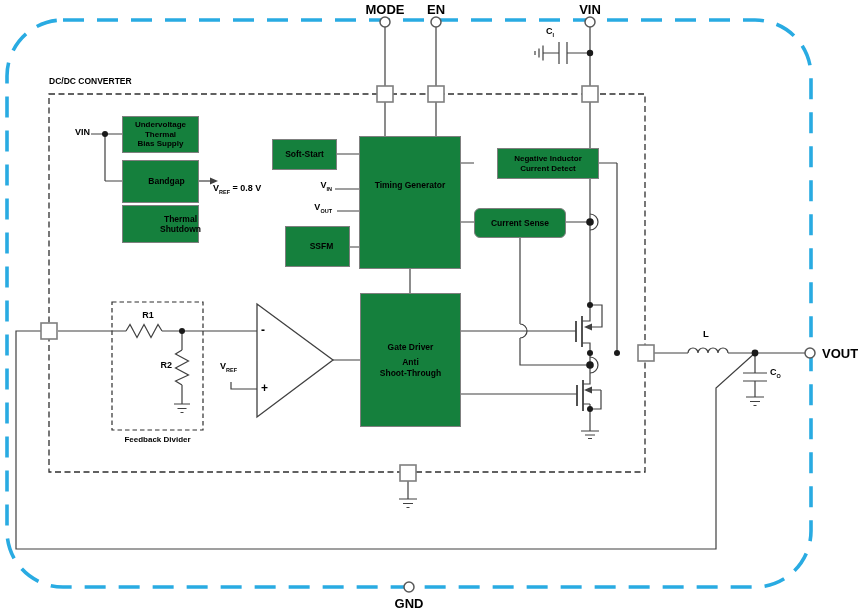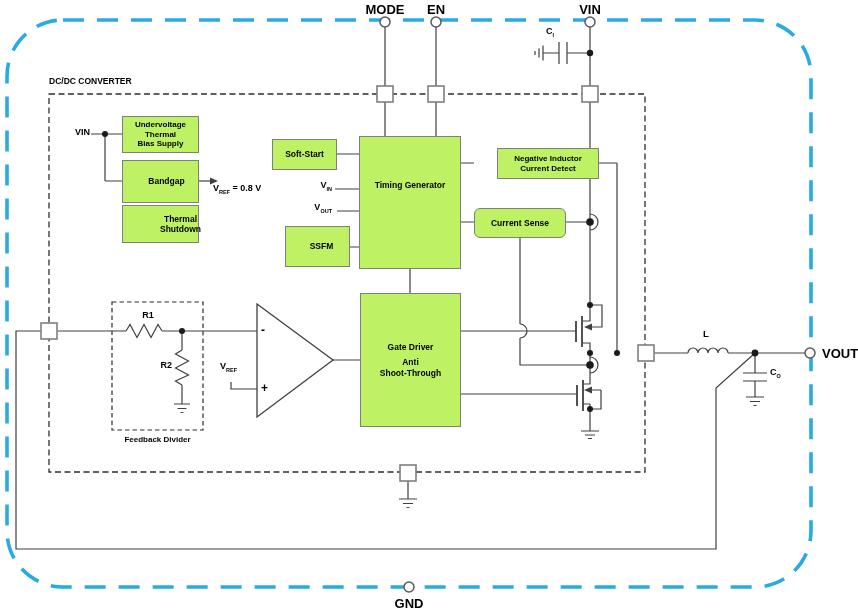--- a/index.html
+++ b/index.html
@@ -3,21 +3,21 @@
 <meta charset="utf-8">
 <style>
   html,body{margin:0;padding:0;background:#ffffff;}
   #stage{
     position:relative;width:858px;height:610px;background:#ffffff;overflow:hidden;
     font-family:"Liberation Sans",sans-serif;color:#000;
   }
   #wires{position:absolute;left:0;top:0;z-index:1;}
   .box{
     position:absolute;z-index:2;box-sizing:border-box;
-    border:1.5px solid #7f7f7f;background:#bef264;
+    border:1.5px solid #7f7f7f;background:#15803d;
     display:flex;flex-direction:column;align-items:center;justify-content:center;
     text-align:center;font-weight:bold;font-size:8.5px;line-height:1.2;
   }
   .box.small{font-size:8px;line-height:1.18;}
   .lbl{position:absolute;z-index:3;font-weight:bold;font-size:9px;white-space:nowrap;}
   .lbl.pin{font-size:13px;}
   .lbl.center{text-align:center;}
   .lbl.right{text-align:right;}
   .sub{font-size:5.5px;position:relative;top:2.5px;font-weight:bold;letter-spacing:0;}
   .sign{font-size:12px;line-height:10px;}

